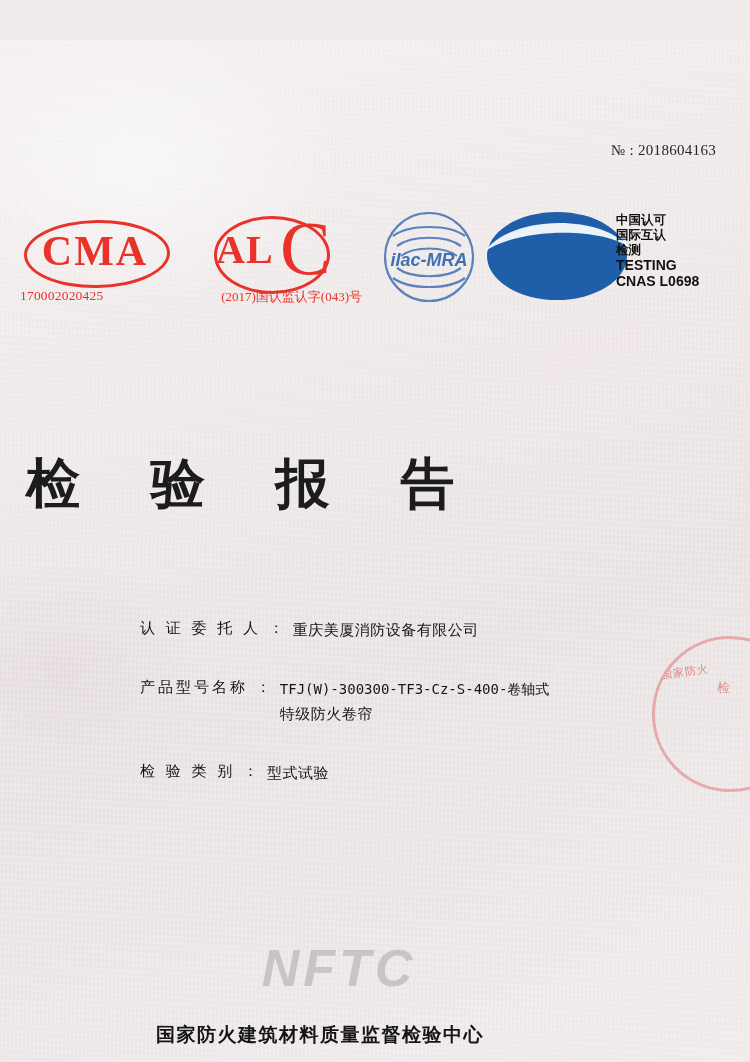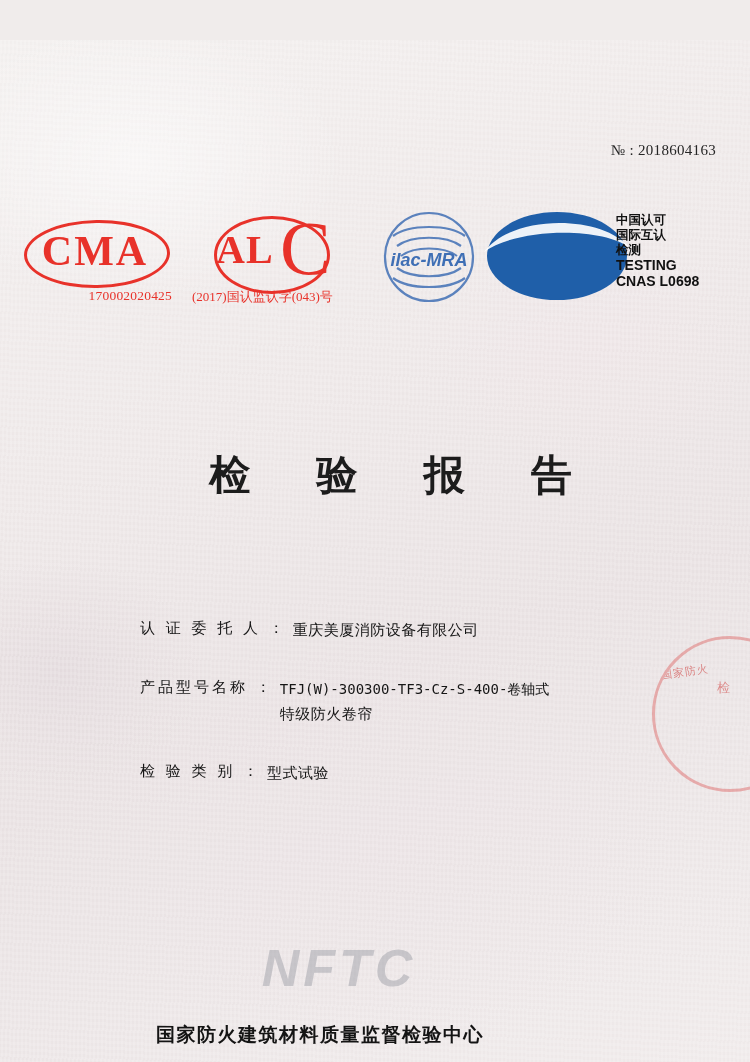--- a/index.html
+++ b/index.html
@@ -86,21 +86,21 @@
     font-size: 42px;
     color: #e8322a;
     letter-spacing: 2px;
     line-height: 54px;
   }
   .cma .code {
     position: absolute;
     left: -2px;
     top: 70px;
     width: 152px;
-    text-align: right;
+    text-align: left;
     font-family: "Liberation Serif", serif;
     font-size: 13.5px;
     color: #e8322a;
     letter-spacing: .2px;
   }
 
   
   .cal {
     position: absolute;
     left: 192px;
@@ -138,21 +138,21 @@
     font-size: 76px;
     color: #e8322a;
     line-height: 76px;
     font-weight: 400;
   }
   .cal .code {
     position: absolute;
     left: 0;
     top: 74px;
     width: 170px;
-    text-align: left;
+    text-align: right;
     font-family: "Liberation Serif", serif;
     font-size: 13px;
     color: #e8322a;
   }
 
   
   .ilac {
     position: absolute;
     left: 368px;
     top: 10px;
@@ -207,24 +207,24 @@
     font-size: 14px;
     margin-top: 1px;
   }
 
   
   .title {
     position: absolute;
     top: 408px;
     left: 0;
     width: 598px;
-    text-align: right;
-    font-family: "DejaVu Sans", sans-serif;
-    font-weight: bold;
-    font-size: 41px;
+    text-align: left;
+    font-family: "DejaVu Sans", sans-serif;
+    font-weight: bold;
+    font-size: 54px;
     letter-spacing: 26px;
     text-indent: 26px;
     color: #1c1c1c;
   }
 
   
   .fields {
     position: absolute;
     top: 578px;
     left: 140px;

